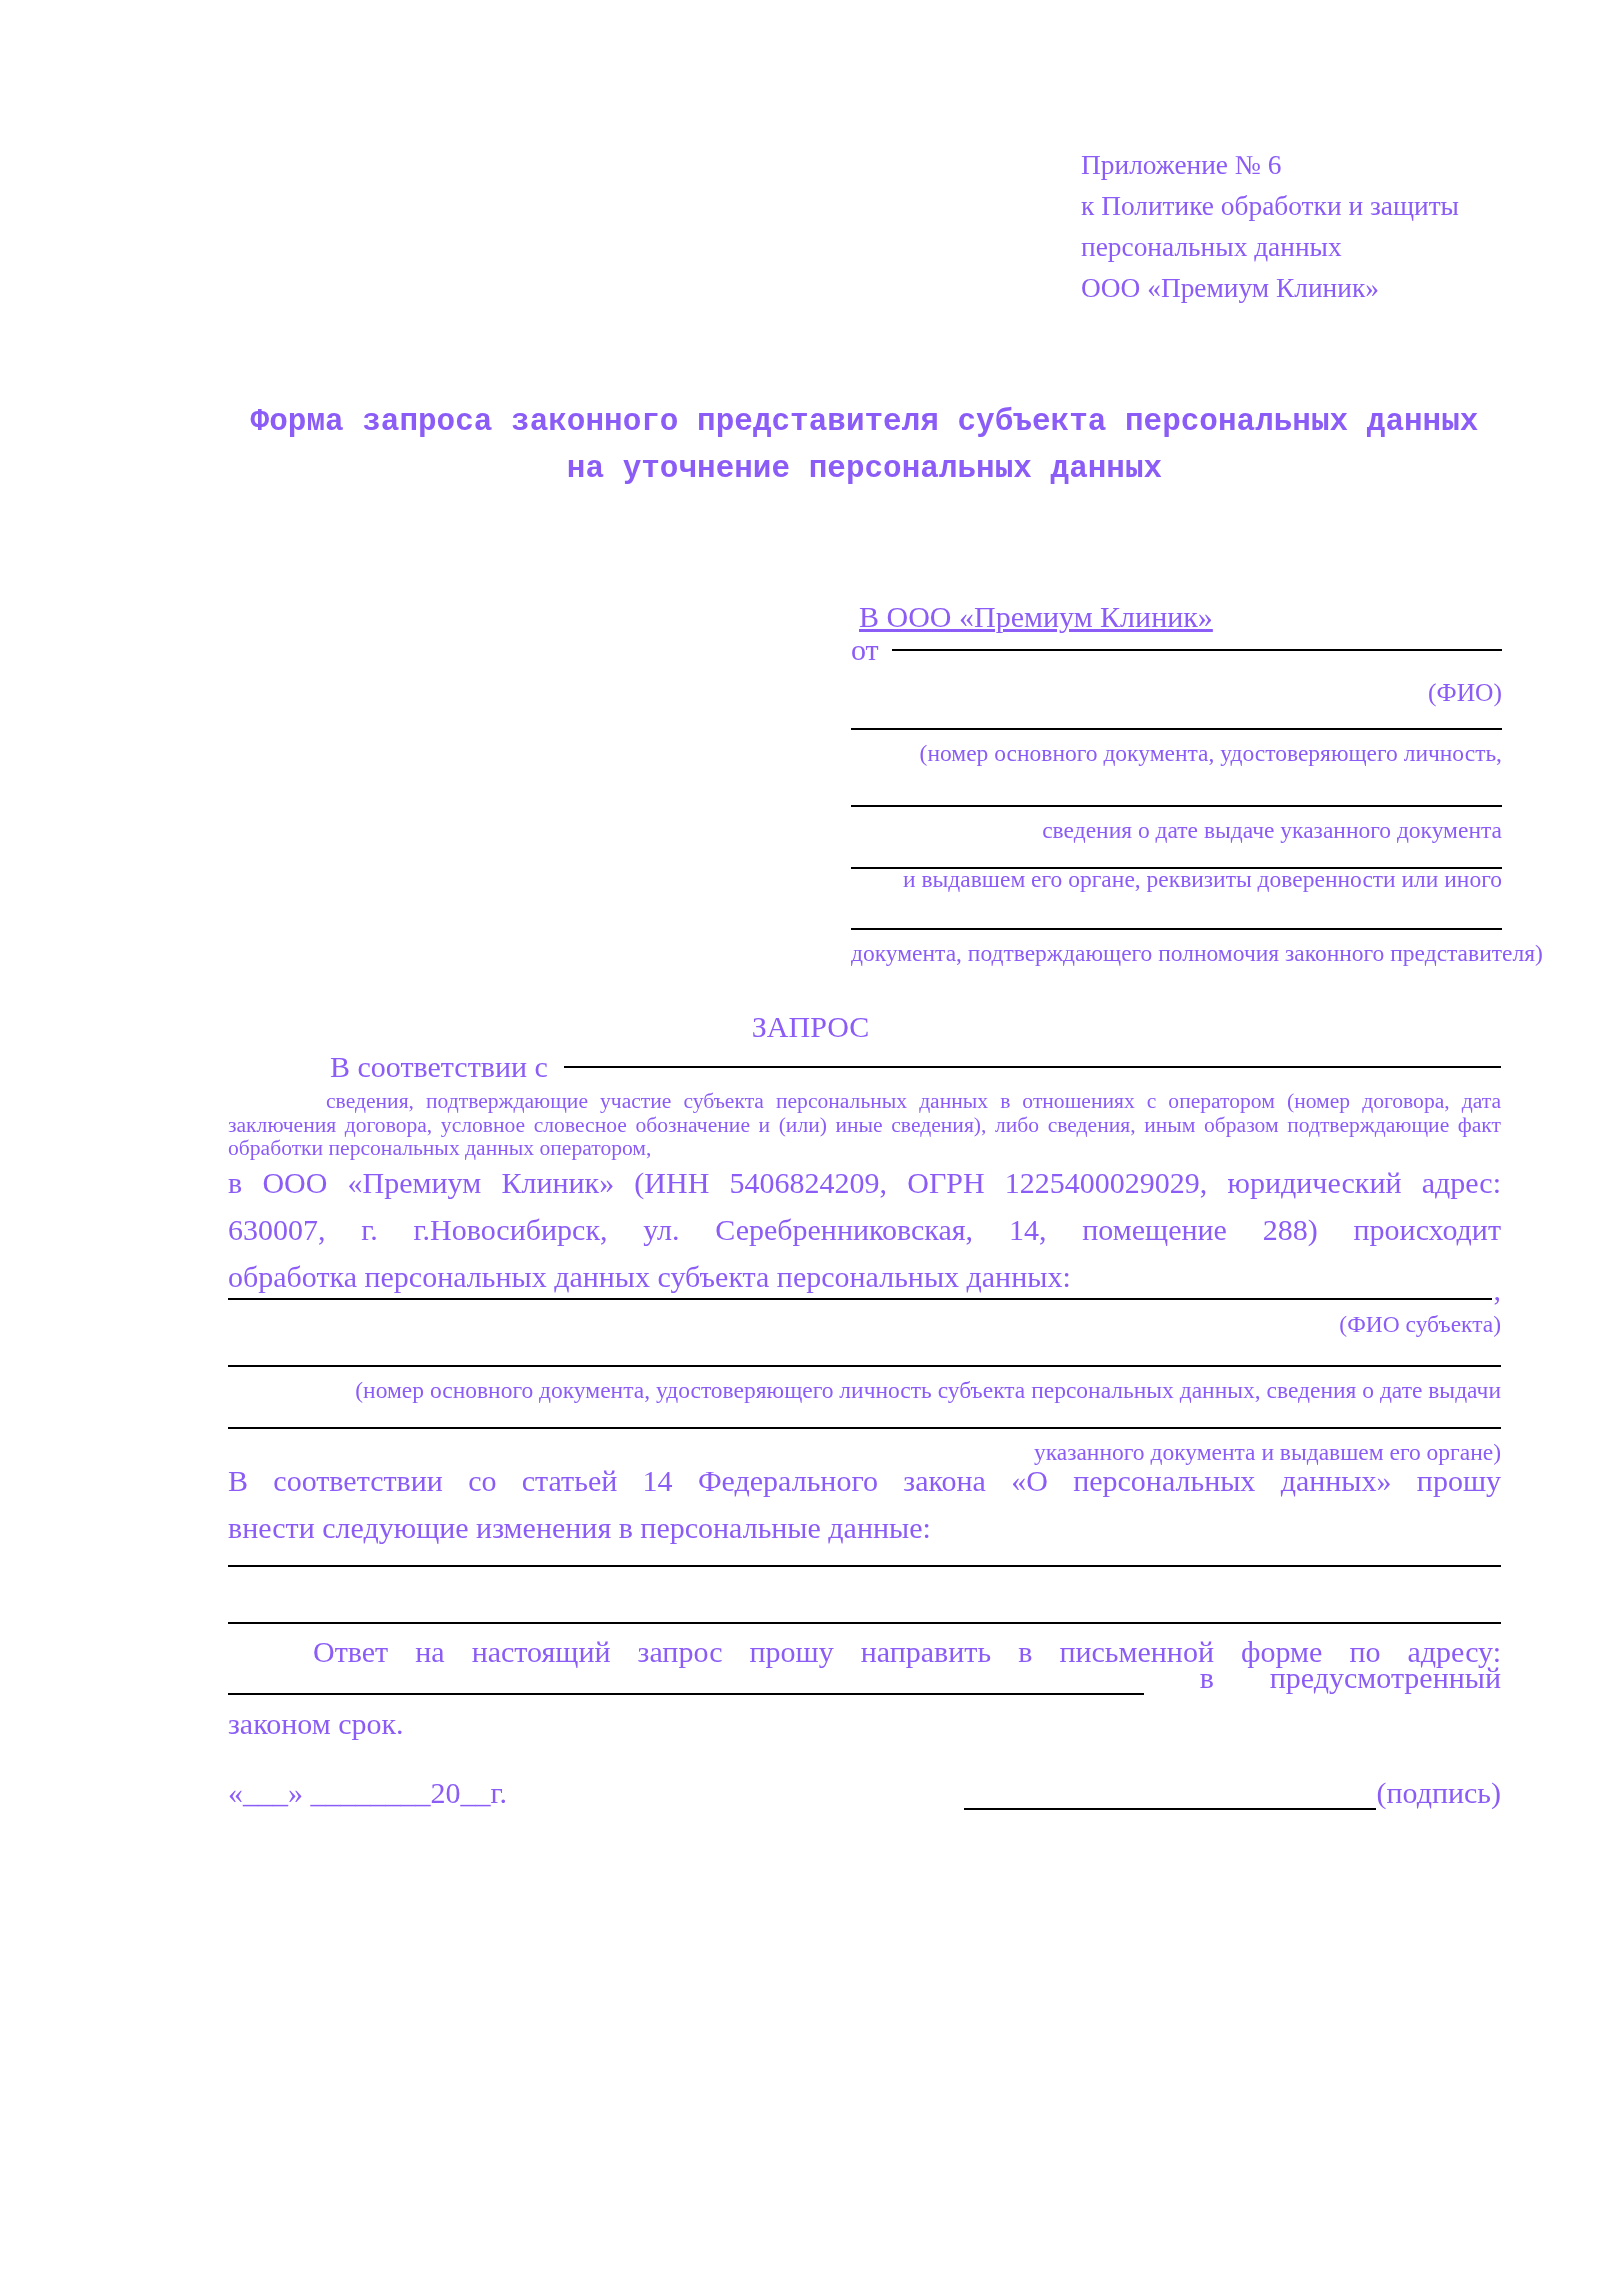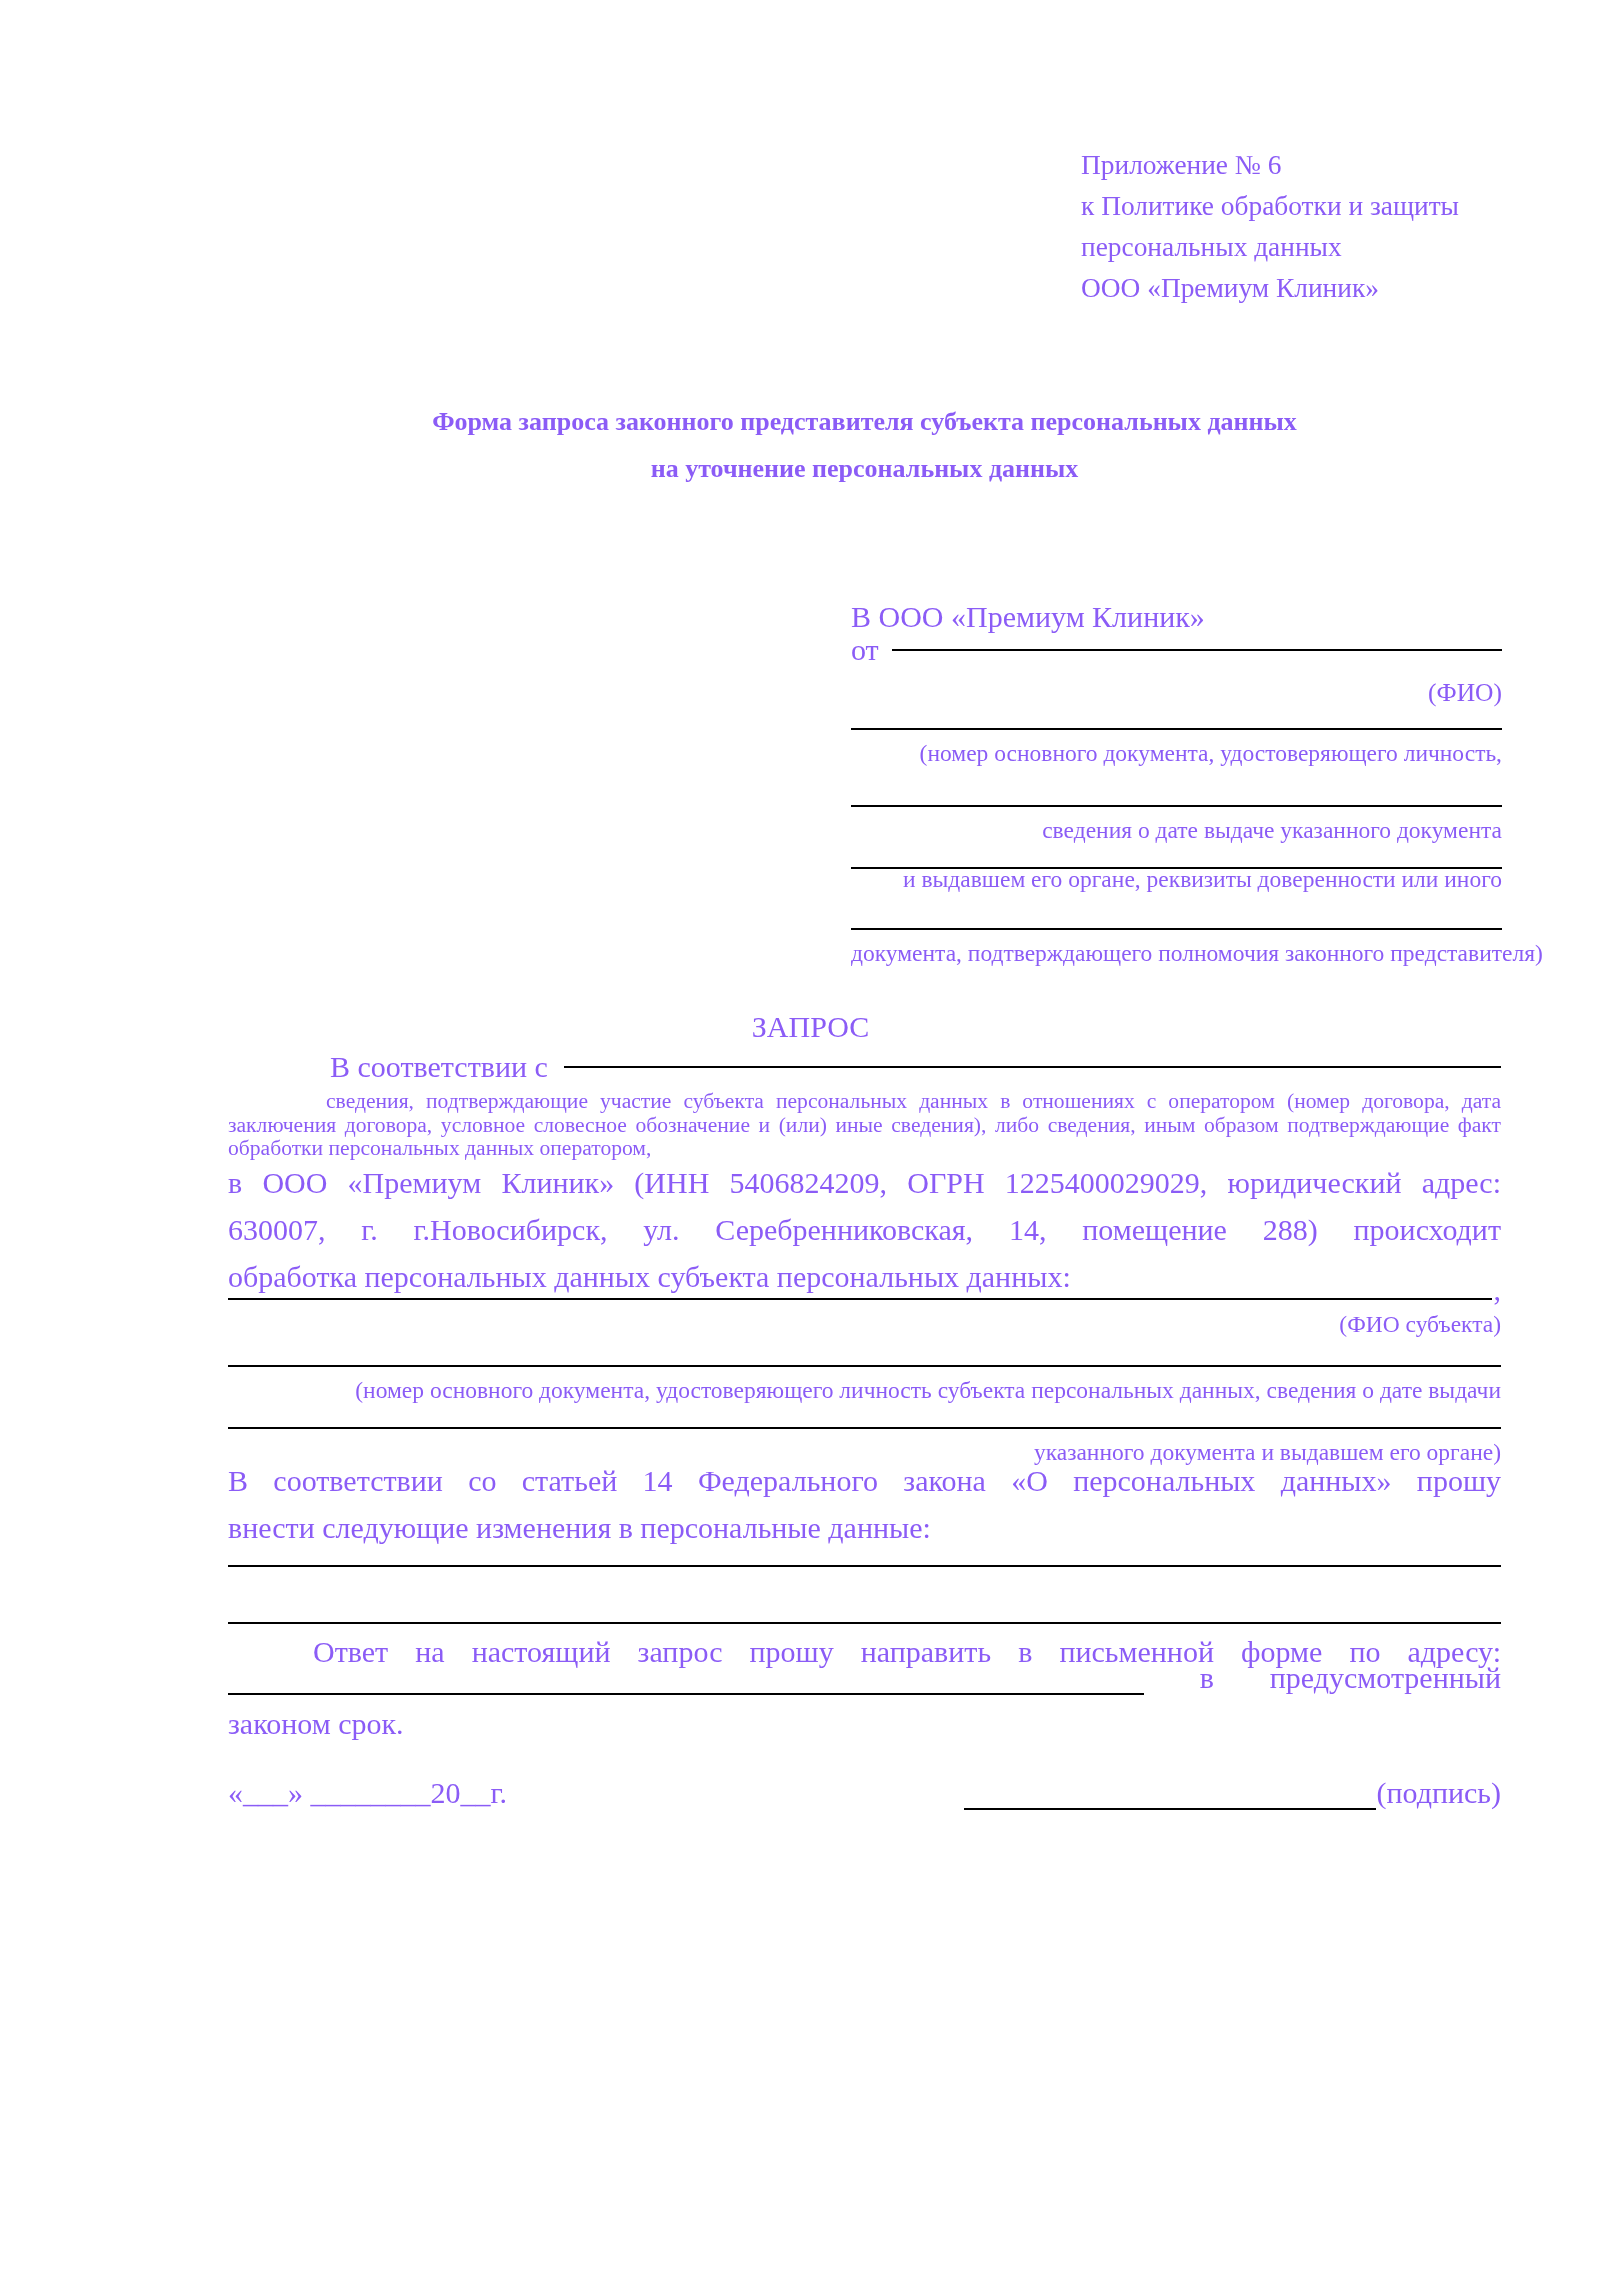--- a/index.html
+++ b/index.html
@@ -14,26 +14,26 @@
     overflow:hidden;
   }
   .abs { position:absolute; }
 
   
   .appendix { left:1081px; top:145px; font-size:27.4px; line-height:41px; }
 
   
   .doc-title {
     left:228px; top:398px; width:1273px;
-    text-align:center; font-weight:700; font-size:26px; line-height:47px;
+    text-align:center; font-weight:700; font-size:31px; line-height:47px;font-family:Liberation Mono, monospace;
   }
 
   
   .addr { left:851px; top:600px; width:651px; height:382px; }
-  .addr .a-org  { position:absolute; top:0; left:0; }
+  .addr .a-org  { position:absolute; top:0; left:8px;text-decoration:underline; }
   .addr .a-from { position:absolute; top:35px; left:0; right:0; height:30px;
                   display:flex; align-items:center; }
   .addr .a-from .bl { flex:1; margin-left:13.7px; }
   .cap { font-size:23.5px; text-align:right; width:100%; white-space:nowrap; }
   .addr .a-fio { position:absolute; top:78px; font-size:25.5px; }
   .addr .a-c2 { position:absolute; top:140px; }
   .addr .a-c3 { position:absolute; top:217px; }
   .addr .a-c4 { position:absolute; top:266px; }
   .addr .a-c5 { position:absolute; top:340px; }
 

